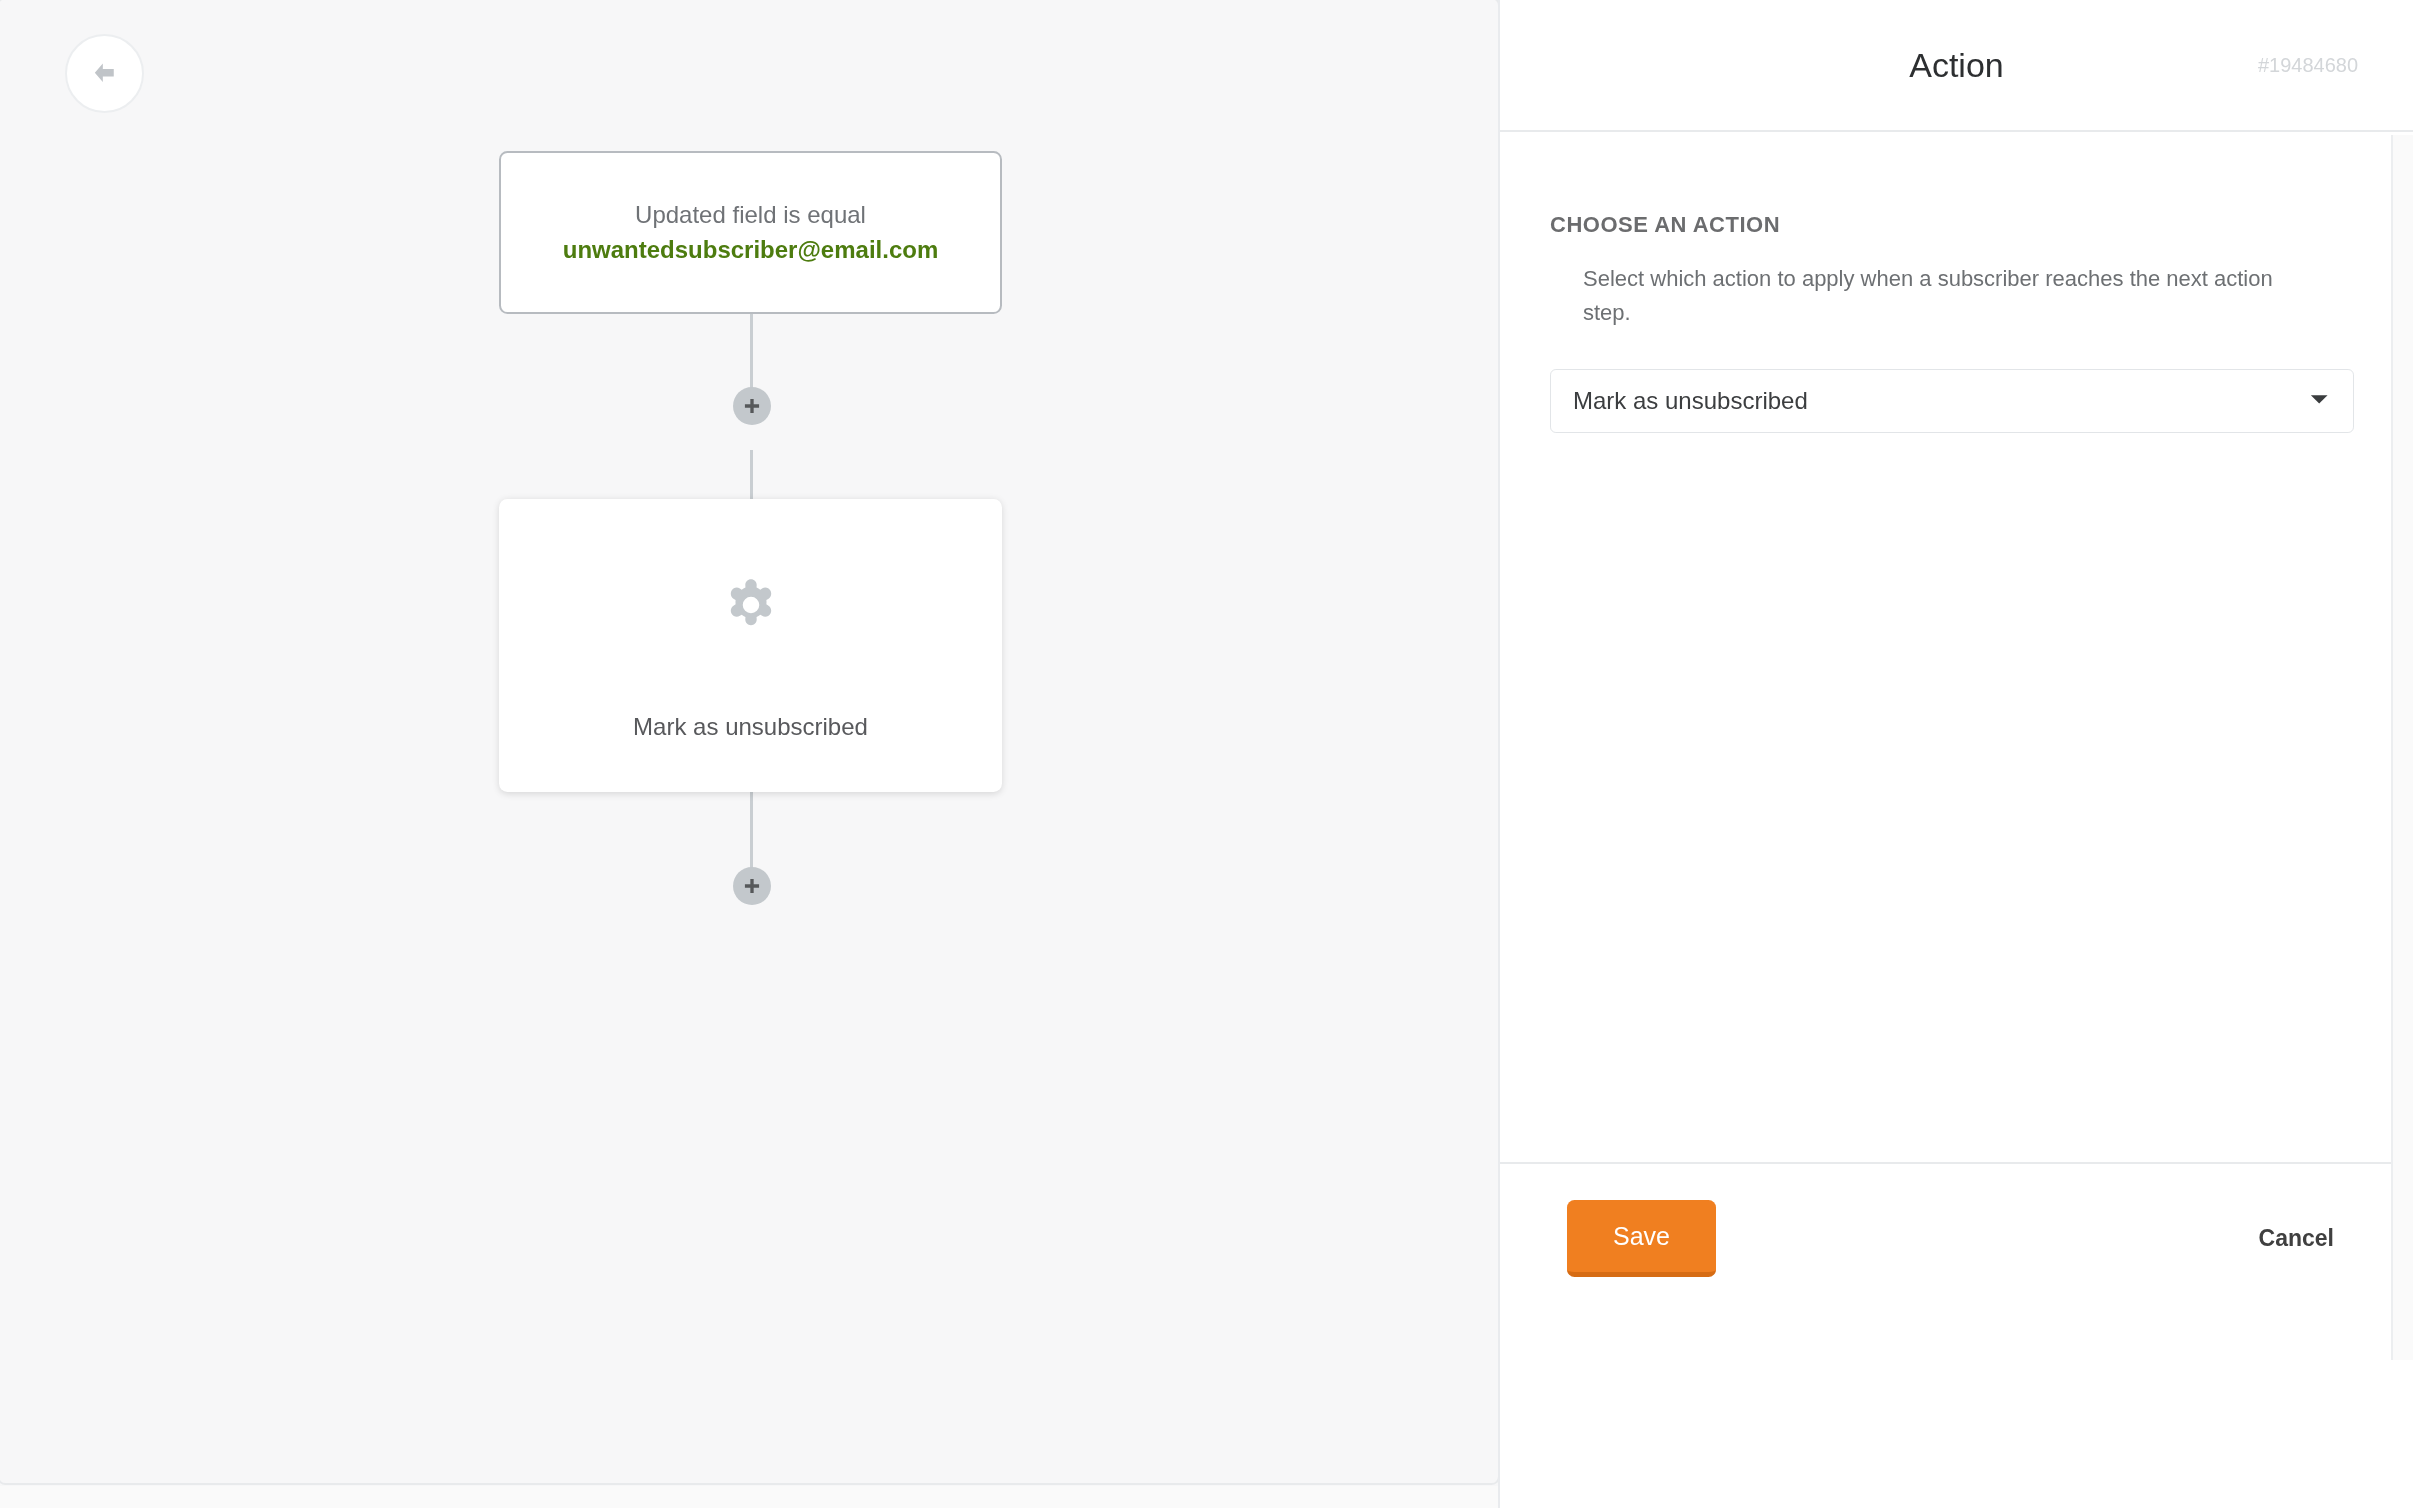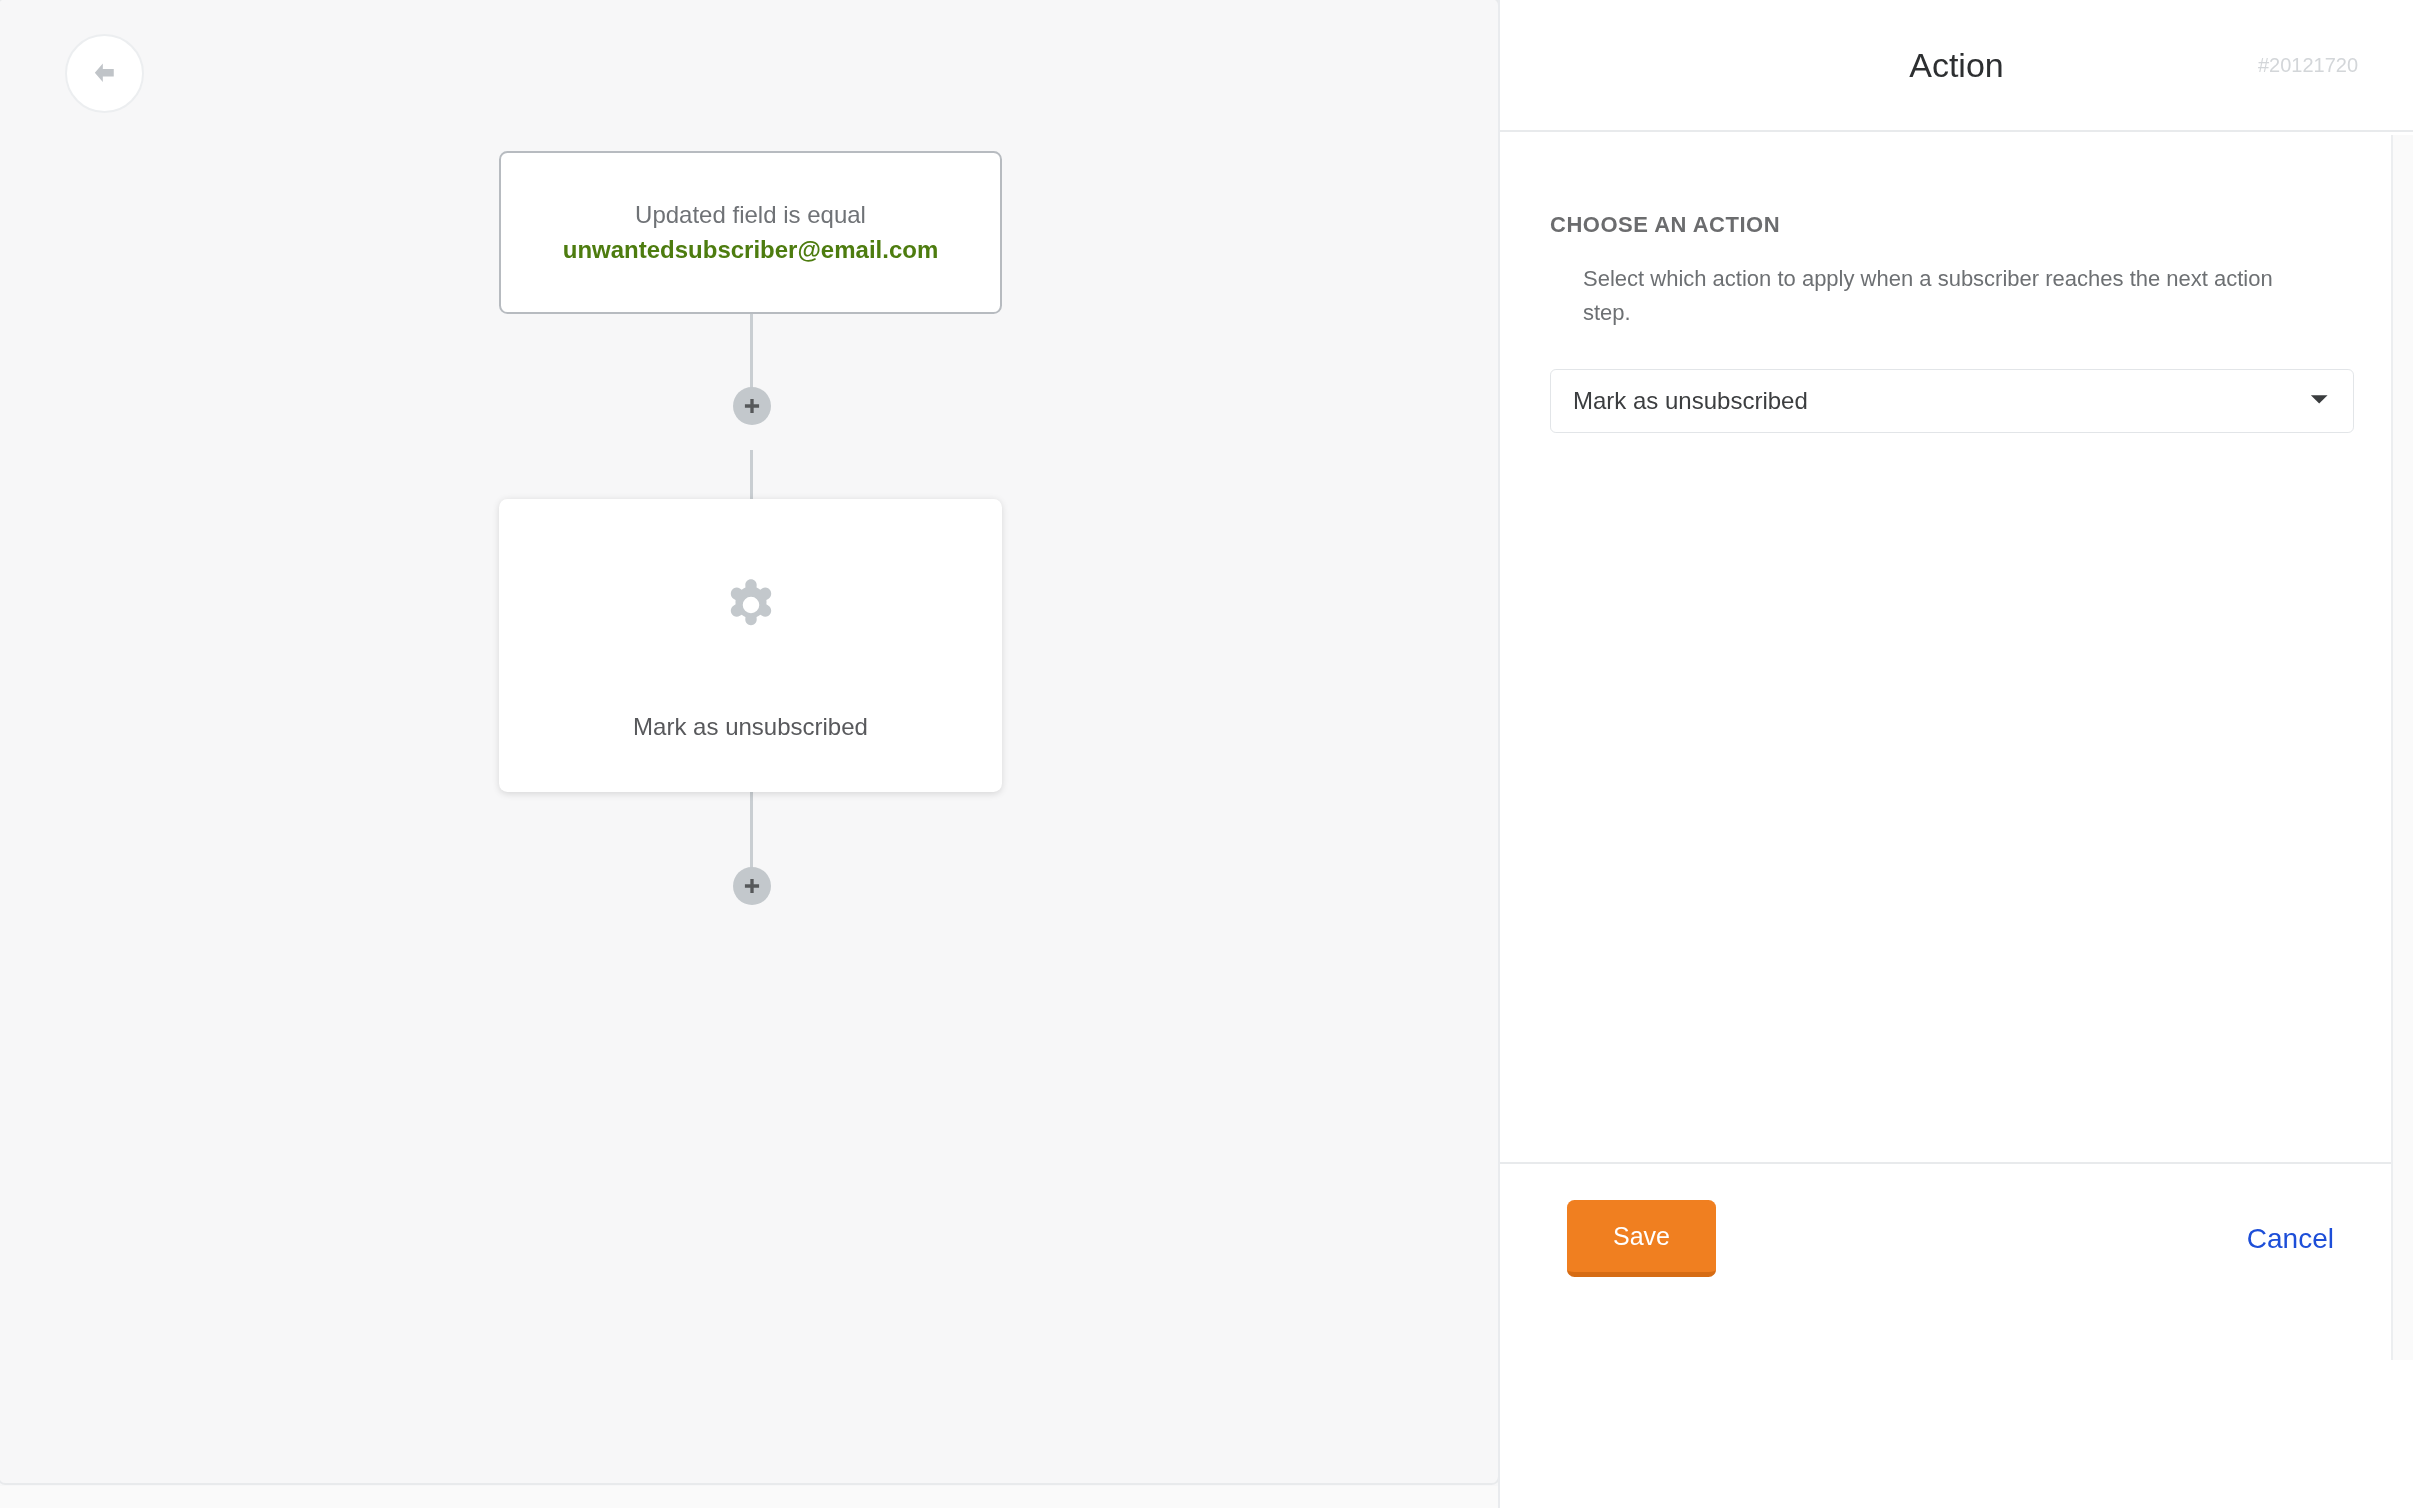--- a/index.html
+++ b/index.html
@@ -196,22 +196,22 @@
     background: #f07f20;
     border: none;
     border-bottom: 5px solid #d66c14;
     border-radius: 7.5px;
     color: #ffffff;
     font-size: 25px;
     font-family: "Liberation Sans", sans-serif;
     cursor: pointer;
   }
   .cancel-link {
-    font-size: 28px; color: #1d4ed8;
-    cursor: pointer; text-decoration: none;
+    font-size: 23px; color: #404040;
+    cursor: pointer; text-decoration: none; font-weight: bold;
   }
 </style>
 </head>
 <body>
 
 <div id="app">
 
   <div class="canvas-wrap">
     <div class="canvas-inner"></div>
     <div class="canvas-strip"></div>
@@ -260,21 +260,21 @@
         </span>
       </div>
 
     </div>
   </div>
 
   <div class="panel">
 
     <div class="panel-header">
       <div class="panel-title">Action</div>
-      <div class="panel-id">#20121720</div>
+      <div class="panel-id">#19484680</div>
     </div>
 
     <div class="panel-body">
       <div class="section-title">CHOOSE AN ACTION</div>
       <div class="section-desc">Select which action to apply when a subscriber reaches the next action step.</div>
 
       <div class="select-wrap">
         <span class="select-value">Mark as unsubscribed</span>
         <span class="select-caret">
           <svg width="18.4" height="11.7" viewBox="0 0 22 14" aria-hidden="true">

